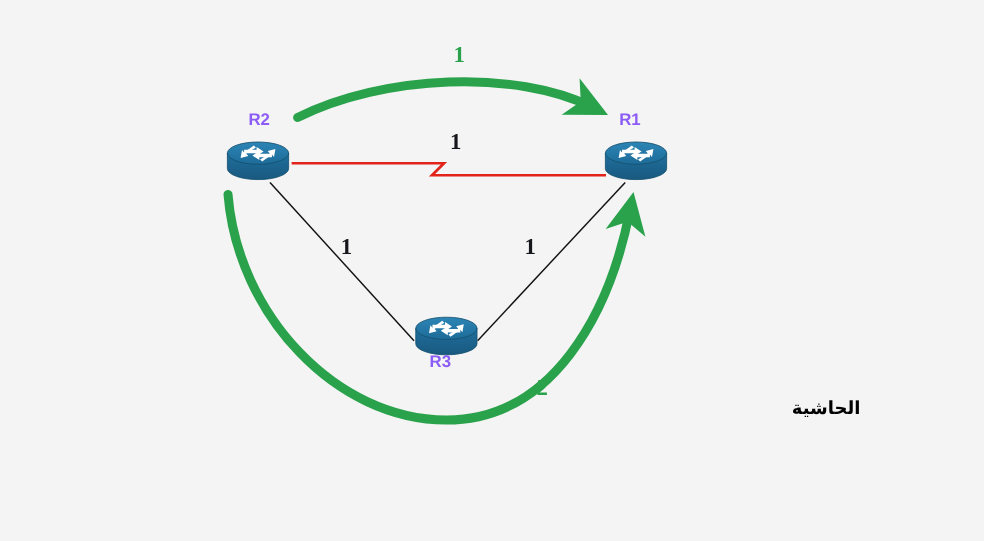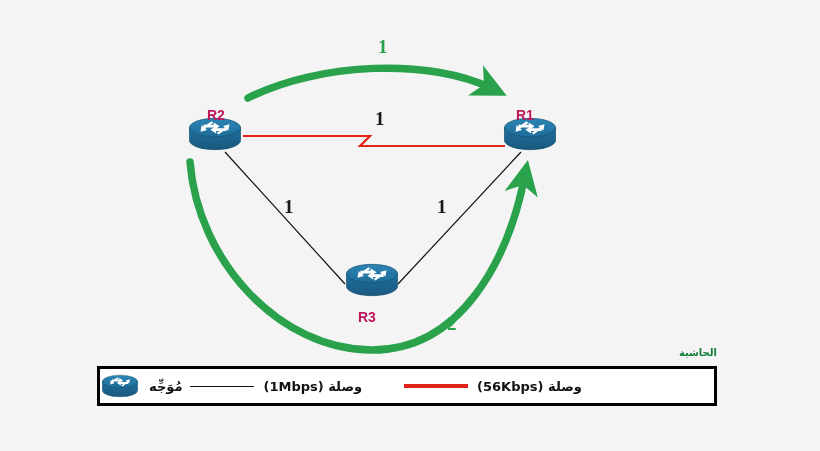--- a/index.html
+++ b/index.html
@@ -24,48 +24,47 @@
     position: absolute;
     left: 0; top: 0;
     width: 820px;
     height: 451px;
   }
   .node-label {
     position: absolute;
     font-family: "Liberation Sans", sans-serif;
     font-weight: bold;
     font-size: 14px;
-    color: #be185d;
+    color: #8b5cf6;
     white-space: nowrap;
-    margin-top: 16px;
   }
   .cost-label {
     position: absolute;
     font-family: "Liberation Serif", serif;
     font-weight: bold;
     font-size: 19px;
     color: #16171c;
     white-space: nowrap;
   }
   .route-label {
     position: absolute;
     font-family: "Liberation Serif", serif;
     font-weight: bold;
     font-size: 19px;
     color: #2aa24c;
     white-space: nowrap;
   }
   .legend-title {
     position: absolute;
     right: 103px;
-    top: 347px;
+    top: 331px;
     font-family: "DejaVu Sans", sans-serif;
-    font-size: 10px;
+    font-size: 15px;
     font-weight: bold;
-    color: #15803d;
+    color: #000000;
     direction: rtl;
     white-space: nowrap;
   }
   #legend-box {
     position: absolute;
     left: 97px;
     top: 366px;
     width: 620px;
     height: 40px;
     background: #ffffff;
@@ -171,34 +170,14 @@
 
   <div class="cost-label" style="left:375px; top:108px;">1</div>
   <div class="cost-label" style="left:284px; top:196px;">1</div>
   <div class="cost-label" style="left:437px; top:196px;">1</div>
 
   <div class="route-label" style="left:378px; top:36px;">1</div>
   <div class="route-label" style="left:447px; top:313px;">2</div>
 
   <div class="legend-title">الحاشية</div>
 
-  <div id="legend-box">
-
-    <div class="legend-entry router-entry">
-      <svg class="legend-router-icon" viewBox="0 0 100 62">
-        <use href="#router-glyph" x="0" y="0" width="100" height="62"></use>
-      </svg>
-      <span class="legend-text">مُوَجِّه</span>
-    </div>
-
-    <div class="legend-entry black-entry">
-      <span class="swatch-black"></span>
-      <span class="legend-text">وصلة (1Mbps)</span>
-    </div>
-
-    <div class="legend-entry red-entry">
-      <span class="swatch-red"></span>
-      <span class="legend-text">وصلة (56Kbps)</span>
-    </div>
-
-  </div>
 
 </div>
 
 </body></html>

